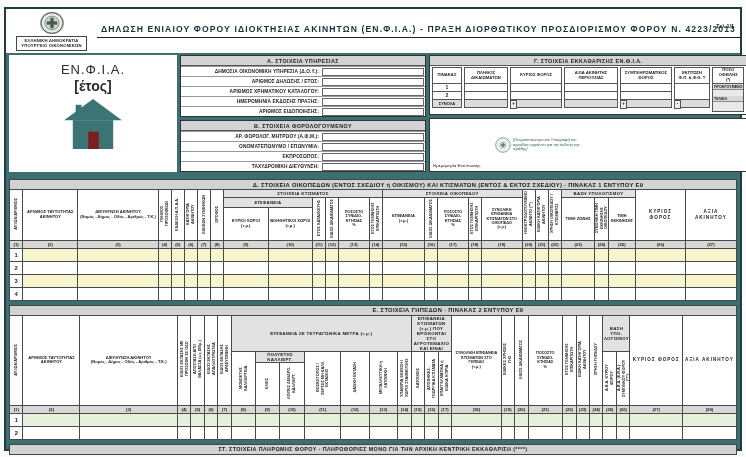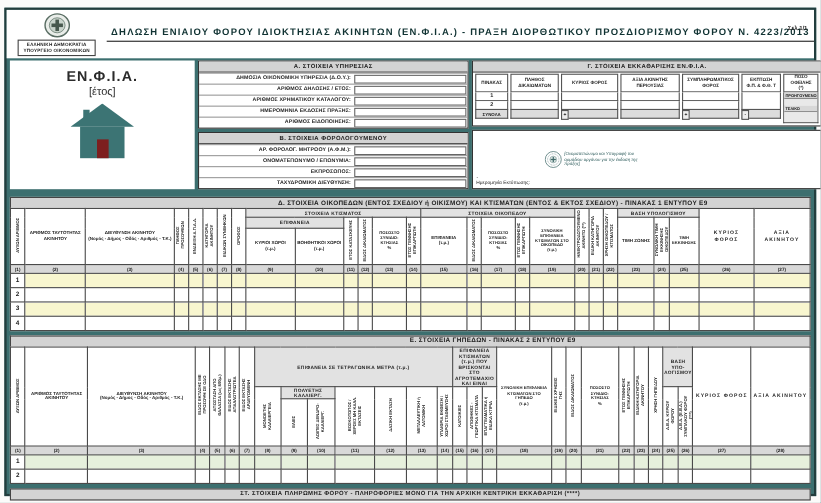--- a/index.html
+++ b/index.html
@@ -9,22 +9,22 @@
   
   .hdr{background:#fff;display:flex;position:relative;height:44px;flex:0 0 auto;}
   .logo-col{width:170px;display:flex;flex-direction:column;align-items:center;padding-top:2px;}
   .logo-box{border:1px solid #444;margin-top:1px;padding:1px 4px;text-align:center;font-weight:bold;font-size:4.2px;line-height:1.25;letter-spacing:.2px;}
   .title-wrap{flex:1;display:flex;align-items:center;justify-content:center;}
   .main-title{font-weight:bold;font-size:8.6px;letter-spacing:1.1px;border-bottom:1px solid #222;padding:0 4px 3px 4px;color:#133;white-space:nowrap;}
   .pagenum{position:absolute;right:6px;top:14px;font-size:5.4px;font-weight:bold;}
   
   .upper{display:flex;gap:3px;padding:2px 3px 3px 3px;flex:0 0 auto;}
   .left-panel{flex:0 0 168px;background:#fff;text-align:center;padding-top:7px;}
-  .enfia{font-weight:bold;font-size:13px;letter-spacing:1px;color:#2b2b2b;}
-  .etos{font-weight:normal;font-size:10px;margin-top:1px;color:#2b2b2b;}
+  .enfia{font-weight:normal;font-size:13px;letter-spacing:1px;color:#2b2b2b;}
+  .etos{font-weight:bold;font-size:14px;margin-top:1px;color:#2b2b2b;}
   .mid-panel{flex:0 0 246px;display:flex;flex-direction:column;gap:3px;}
   .mbox{background:#fff;border:1px solid #333;display:flex;flex-direction:column;}
   .gbar{background:#d3d3d3;border-bottom:1px solid #555;font-weight:bold;font-size:5.4px;text-align:center;padding:1.5px 0;letter-spacing:.4px;}
   .frow{display:flex;align-items:center;border-top:1px solid #999;flex:1;min-height:7px;}
   .frow:first-of-type{border-top:none;}
   .flabel{flex:0 0 138px;text-align:right;font-size:4.8px;font-weight:bold;padding-right:2px;letter-spacing:.1px;}
   .finput{flex:1;border:1px solid #666;background:#fff;height:6px;margin:0.5px 1px;}
   .right-panel{flex:1;display:flex;flex-direction:column;gap:3px;}
   
   .gc{display:flex;gap:2px;padding:1px 2px 2px 2px;}

